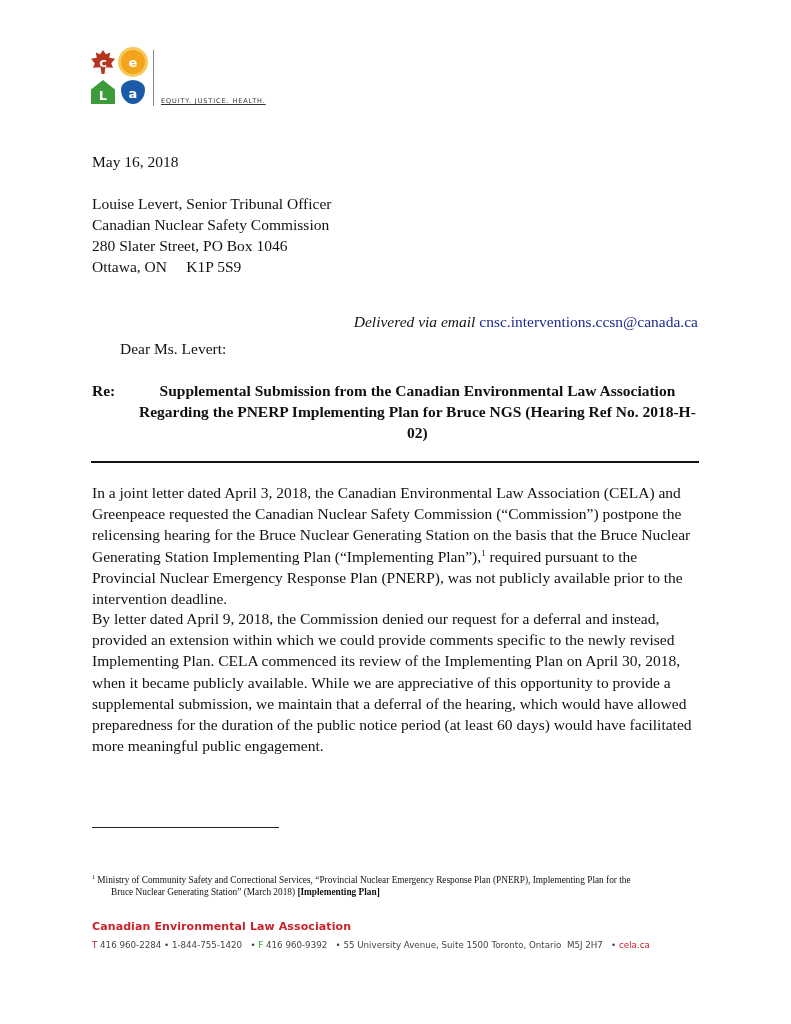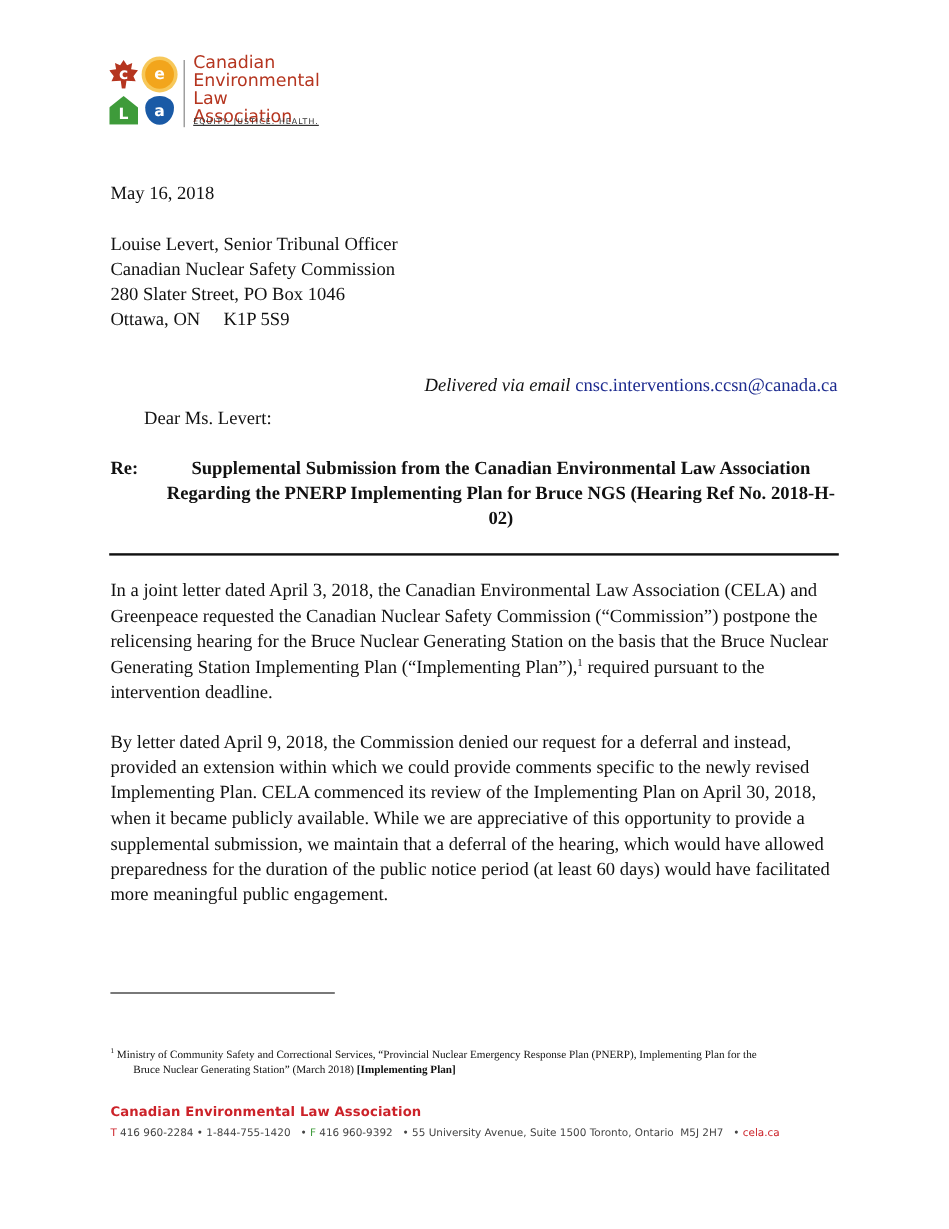--- a/index.html
+++ b/index.html
@@ -46,25 +46,20 @@
         <span>e</span>
       </div>
     <div class="logo-tile" style="left:0;top:34px;background:#3e9b3a;clip-path:polygon(50% 0,100% 40%,100% 100%,0 100%,0 40%);">
         <span style="margin-top:6px;">L</span>
       </div>
     <div class="logo-tile" style="left:30px;top:34px;background:#1a5aa6;border-radius:50% 50% 50% 50% / 40% 40% 60% 60%;">
         <span style="margin-top:3px;">a</span>
       </div>
   </div>
   <div class="logo-divider"></div>
-  <div class="logo-text">
-    <div>Canadian</div>
-    <div>Environmental Law</div>
-    <div>Association</div>
-  </div>
   <div class="logo-tag">EQUITY. JUSTICE. HEALTH.</div>
 </div>
 
 <div class="abs txt" style="left:92px;top:151px;">May 16, 2018</div>
 
 <div class="abs txt" style="left:92px;top:193px;">
   <div>Louise Levert, Senior Tribunal Officer</div>
   <div>Canadian Nuclear Safety Commission</div>
   <div>280 Slater Street, PO Box 1046</div>
   <div style="white-space:pre;">Ottawa, ON     K1P 5S9</div>
@@ -84,20 +79,21 @@
   <div>02)</div>
 </div>
 
 <div class="abs rule-thick"></div>
 
 <div class="abs para" style="left:92px;top:482px;">
   <div>In a joint letter dated April 3, 2018, the Canadian Environmental Law Association (CELA) and</div>
   <div>Greenpeace requested the Canadian Nuclear Safety Commission (“Commission”) postpone the</div>
   <div>relicensing hearing for the Bruce Nuclear Generating Station on the basis that the Bruce Nuclear</div>
   <div><span>Generating Station Implementing Plan (“Implementing Plan”),</span><sup>1</sup><span style="white-space:pre;"> required pursuant to the</span></div>
+  <div>Provincial Nuclear Emergency Response Plan (PNERP), was not publicly available prior to the</div>
   <div>intervention deadline.</div>
 </div>
 
 <div class="abs para" style="left:92px;top:608px;">
   <div>By letter dated April 9, 2018, the Commission denied our request for a deferral and instead,</div>
   <div>provided an extension within which we could provide comments specific to the newly revised</div>
   <div>Implementing Plan. CELA commenced its review of the Implementing Plan on April 30, 2018,</div>
   <div>when it became publicly available. While we are appreciative of this opportunity to provide a</div>
   <div>supplemental submission, we maintain that a deferral of the hearing, which would have allowed</div>
   <div>preparedness for the duration of the public notice period (at least 60 days) would have facilitated</div>

